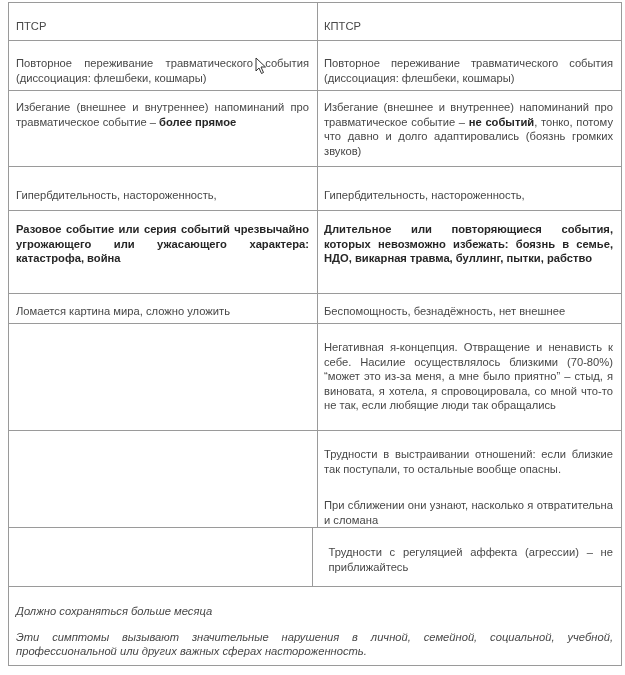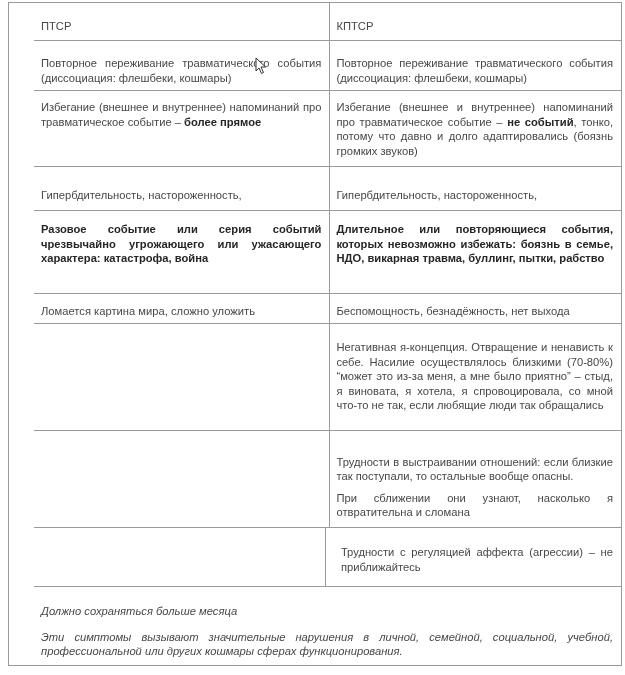--- a/index.html
+++ b/index.html
@@ -17,21 +17,20 @@
       font-size: 11.2px;
     }
     .table {
       position: absolute;
       left: 8px;
       top: 2px;
       width: 614px;
       border: 1px solid #9a9a9a;
       border-collapse: collapse;
       box-sizing: border-box;
-      padding-left: 25px;
     }
     .row {
       display: flex;
       border-bottom: 1px solid #9a9a9a;
       box-sizing: border-box;
     }
     .row:last-child { border-bottom: none; font-style: italic; }
     .cell {
       box-sizing: border-box;
       padding: 0 8px 0 7px;
@@ -63,21 +62,21 @@
     .r2 .cell { justify-content: flex-start; padding-top: 9px; }
     .r3 { height: 44px; }
     .r3 .cell { padding-bottom: 8px; }
     .r4 { height: 83px; }
     .r4 .cell { justify-content: flex-start; padding-top: 11px; }
     .r5 { height: 30px; }
     .r5 .cell { padding-bottom: 5px; }
     .r6 { height: 107px; }
     .r6 .cell { justify-content: flex-start; padding-top: 16px; align-items: center; }
     .r7 { height: 97px; }
-    .r7 .cell { justify-content: center; padding-top: 16px; }
+    .r7 .cell { justify-content: space-between; padding-top: 16px; }
     .r8 { height: 59px; gap: 9px; }
     .r8 .cell { justify-content: flex-start; padding-top: 17px; }
     .r9 { height: 78px; }
     .r9 .cell.full {
       width: 612px;
       justify-content: flex-start;
       padding-top: 17px;
       padding-right: 8px;
     }
     .r9 .cell.full p + p { margin-top: 11px; }
@@ -138,21 +137,21 @@
     <div class="cell right">
       <p class="strong-all">Длительное или повторяющиеся события, которых невозможно избежать: боязнь в семье, НДО, викарная травма, буллинг, пытки, рабство</p>
     </div>
   </div>
 
   <div class="row r5">
     <div class="cell left">
       <p>Ломается картина мира, сложно уложить</p>
     </div>
     <div class="cell right">
-      <p>Беспомощность, безнадёжность, нет выхода</p>
+      <p>Беспомощность, безнадёжность, нет внешнее</p>
     </div>
   </div>
 
   <div class="row r6">
     <div class="cell left">
       <p></p>
     </div>
     <div class="cell right">
       <p>Негативная я-концепция. Отвращение и ненависть к себе. Насилие осуществлялось близкими (70-80%) “может это из-за меня, а мне было приятно” – стыд, я виновата, я хотела, я спровоцировала, со мной что-то не так, если любящие люди так обращались</p>
     </div>
@@ -173,21 +172,21 @@
       <p></p>
     </div>
     <div class="cell right">
       <p>Трудности с регуляцией аффекта (агрессии) – не приближайтесь</p>
     </div>
   </div>
 
   <div class="row r9">
     <div class="cell full">
       <p>Должно сохраняться больше месяца</p>
-      <p>Эти симптомы вызывают значительные нарушения в личной, семейной, социальной, учебной, профессиональной или других кошмары сферах функционирования.</p>
+      <p>Эти симптомы вызывают значительные нарушения в личной, семейной, социальной, учебной, профессиональной или других важных сферах настороженность.</p>
     </div>
   </div>
 
 </div>
 
 <svg class="cursor" viewBox="0 0 12 18" xmlns="http://www.w3.org/2000/svg">
   <path d="M1 1 L1 14 L4 11 L6.5 16.5 L8.5 15.5 L6 10 L10.5 10 Z" fill="#ffffff" stroke="#333333" stroke-width="1" stroke-linejoin="round"></path>
 </svg>
 
 </body></html>

